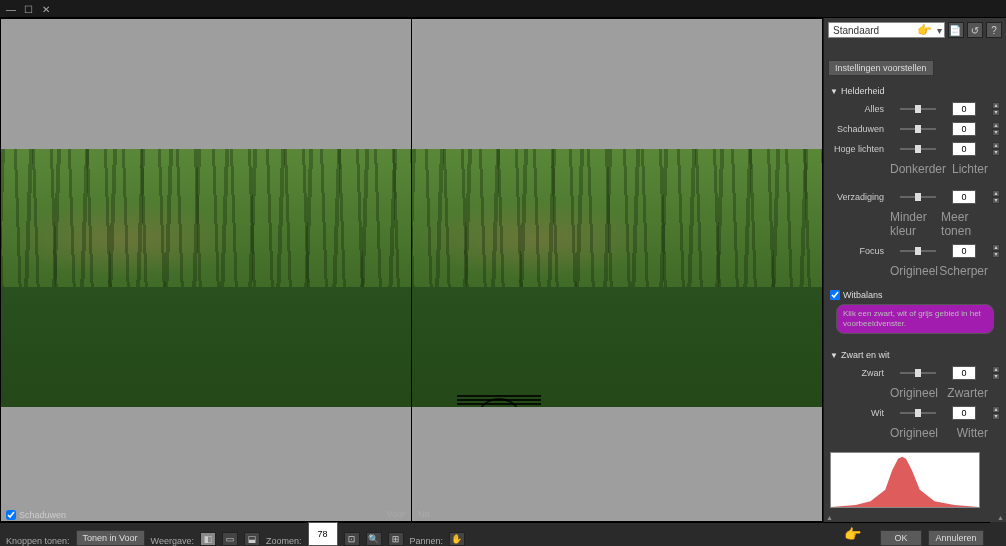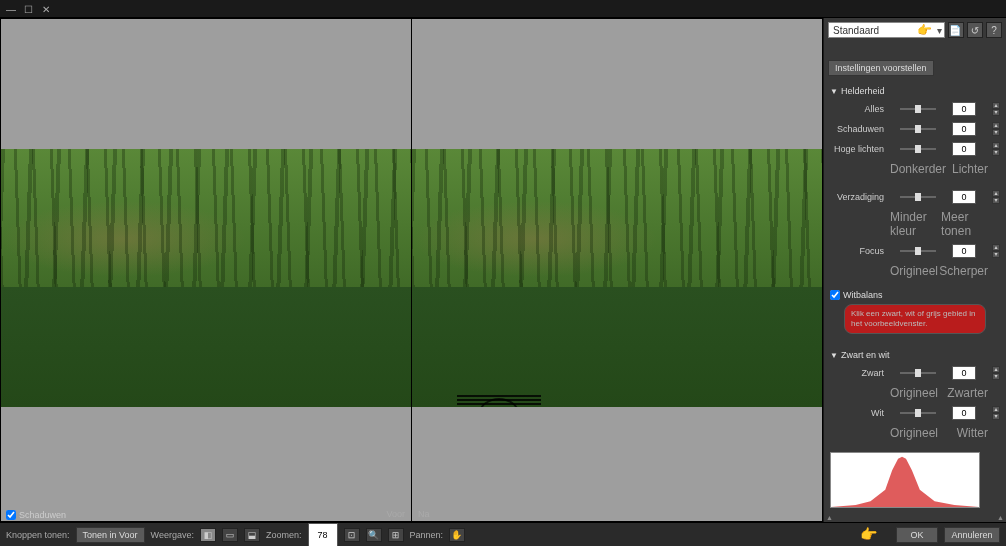--- a/index.html
+++ b/index.html
@@ -47,27 +47,27 @@
   .ctrl-label { width: 54px; text-align: right; font-size: 9px; color: #ccc; }
   .slider { flex: 1; height: 12px; position: relative; background: linear-gradient(to right, transparent 0%, transparent 100%); }
   .slider-track { position: absolute; top: 5px; left: 0; right: 0; height: 2px; background: #666; }
   .slider-thumb { position: absolute; top: 2px; left: 50%; width: 6px; height: 8px; background: #ddd; margin-left: -3px; cursor: pointer; }
   .num-input { width: 24px; height: 14px; background: #fff; color: #000; font-size: 9px; text-align: center; border: 1px solid #555; }
   .spinner { width: 8px; display: flex; flex-direction: column; }
   .spin-btn { height: 7px; background: #555; border: 1px solid #333; font-size: 6px; line-height: 5px; text-align: center; color: #ccc; cursor: pointer; }
 
   .range-labels { display: flex; justify-content: space-between; padding: 0 12px 0 60px; font-size: 12px; color: #999; }
 
-  .hint-box { margin: 4px 14px; padding: 4px 6px; border: 1px solid #555; background: #b91c1c; font-size: 8px; color: #bbb; line-height: 1.25; border-radius: 8px; }
+  .hint-box { margin: 4px 6px; padding: 4px 6px; border: 1px solid #555; background: #a21caf; font-size: 8px; color: #bbb; line-height: 1.25; border-radius: 8px; }
 
   .histo { margin: 6px; width: 150px; height: 56px; background: #fff; position: relative; border: 1px solid #888; }
   .histo svg { width: 100%; height: 100%; }
   .histo-markers { display: flex; justify-content: space-between; padding: 0 2px; font-size: 7px; color: #888; }
 
-  .footer { position: absolute; bottom: 0; left: 0; right: 0; height: 24px; background: #2a2a2a; display: flex; align-items: center; padding: 0 6px; gap: 6px; border-top: 1px solid #000; }
+  .footer { position: absolute; bottom: 0; left: 0; right: 16px; height: 24px; background: #2a2a2a; display: flex; align-items: flex-end; padding: 0 6px; gap: 6px; border-top: 1px solid #000; }
   .ft-btn { background: #5a5a5a; border: 1px solid #333; color: #ddd; font-size: 9px; padding: 2px 6px; cursor: pointer; }
   .ft-label { font-size: 9px; color: #aaa; }
   .ft-icon { width: 16px; height: 14px; background: #444; border: 1px solid #222; display: flex; align-items: center; justify-content: center; font-size: 9px; cursor: pointer; }
   .ft-icon.active { background: #888; }
   .num-zoom { width: 30px; height: 24px; background: #fff; color: #000; font-size: 9px; text-align: center; border: 1px solid #555; }
   .ft-spacer { flex: 1; }
   .ok-btn { width: 42px; }
   .cancel-btn { width: 56px; }
   .hand-cursor { position: absolute; font-size: 14px; pointer-events: none; }
 

